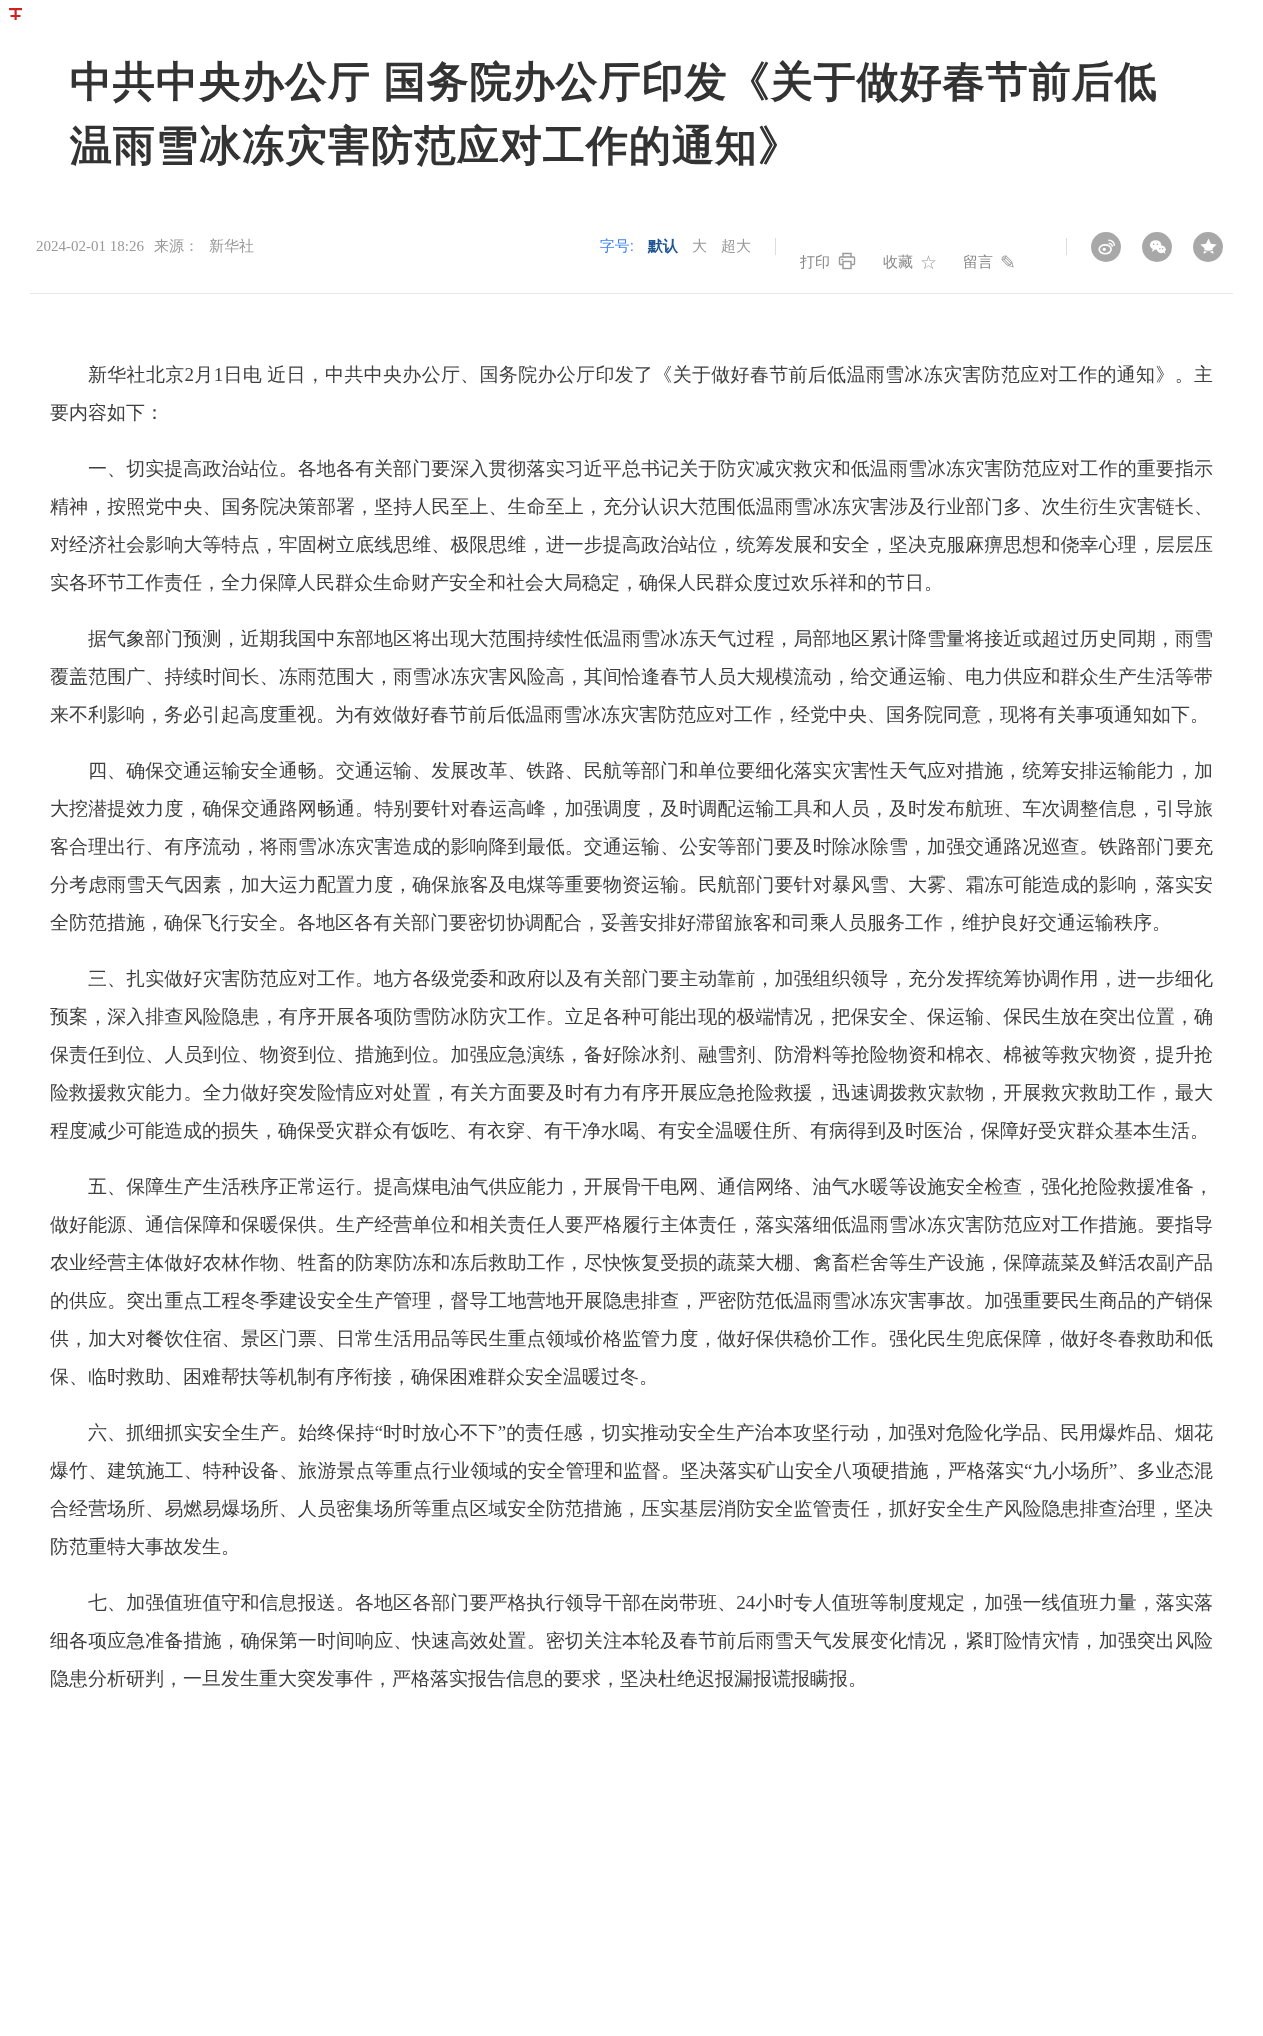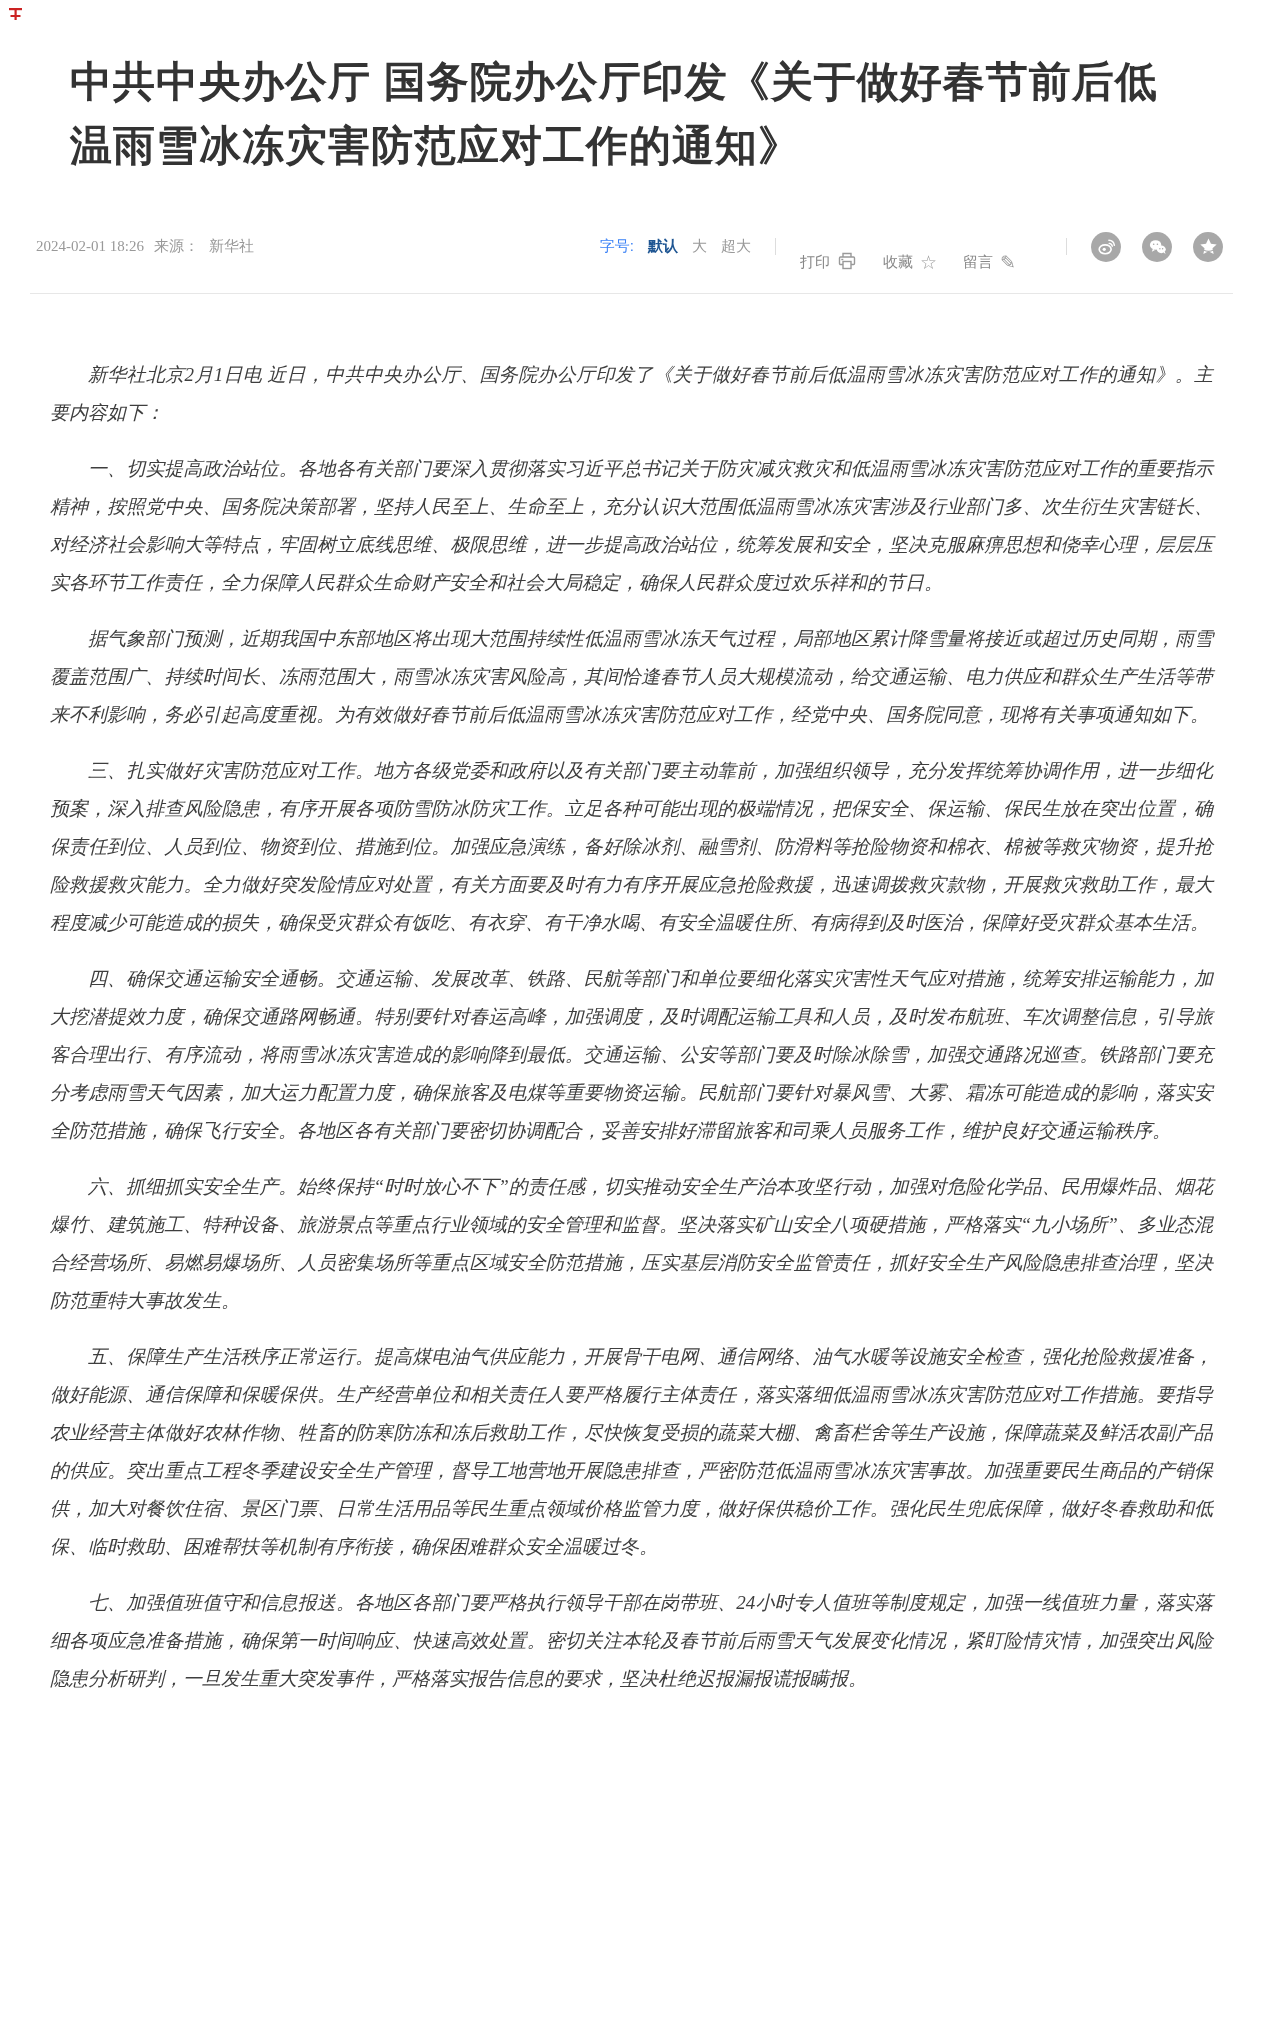--- a/index.html
+++ b/index.html
@@ -52,21 +52,21 @@
     width:30px; height:30px; border-radius:50%;
     background:#a8a8a8;
     display:flex; align-items:center; justify-content:center;
     margin-left:21px;
     cursor:pointer;
   }
   .share-circle:first-child { margin-left:0; }
 
   .divider { height:1px; background:#e7e7e7; margin:20px 30px 0 30px; }
 
-  .article { padding:62px 50px 0 50px;font-style:italic; }
+  .article { padding:62px 50px 0 50px; }
   .article p {
     margin:0 0 18px 0;
     text-indent:2em;
     font-family:"Liberation Serif", "DejaVu Serif", serif;
     font-size:19px;
     line-height:38px;
     color:#3e3e3e;
     text-align:justify;
   }
 </style>
@@ -154,20 +154,20 @@
       </span>
     </div>
   </div>
 
   <div class="divider"></div>
 
   <div class="article">
     <p>新华社北京2月1日电 近日，中共中央办公厅、国务院办公厅印发了《关于做好春节前后低温雨雪冰冻灾害防范应对工作的通知》。主要内容如下：</p>
     <p>一、切实提高政治站位。各地各有关部门要深入贯彻落实习近平总书记关于防灾减灾救灾和低温雨雪冰冻灾害防范应对工作的重要指示精神，按照党中央、国务院决策部署，坚持人民至上、生命至上，充分认识大范围低温雨雪冰冻灾害涉及行业部门多、次生衍生灾害链长、对经济社会影响大等特点，牢固树立底线思维、极限思维，进一步提高政治站位，统筹发展和安全，坚决克服麻痹思想和侥幸心理，层层压实各环节工作责任，全力保障人民群众生命财产安全和社会大局稳定，确保人民群众度过欢乐祥和的节日。</p>
     <p>据气象部门预测，近期我国中东部地区将出现大范围持续性低温雨雪冰冻天气过程，局部地区累计降雪量将接近或超过历史同期，雨雪覆盖范围广、持续时间长、冻雨范围大，雨雪冰冻灾害风险高，其间恰逢春节人员大规模流动，给交通运输、电力供应和群众生产生活等带来不利影响，务必引起高度重视。为有效做好春节前后低温雨雪冰冻灾害防范应对工作，经党中央、国务院同意，现将有关事项通知如下。</p>
+    <p>四、确保交通运输安全通畅。交通运输、发展改革、铁路、民航等部门和单位要细化落实灾害性天气应对措施，统筹安排运输能力，加大挖潜提效力度，确保交通路网畅通。特别要针对春运高峰，加强调度，及时调配运输工具和人员，及时发布航班、车次调整信息，引导旅客合理出行、有序流动，将雨雪冰冻灾害造成的影响降到最低。交通运输、公安等部门要及时除冰除雪，加强交通路况巡查。铁路部门要充分考虑雨雪天气因素，加大运力配置力度，确保旅客及电煤等重要物资运输。民航部门要针对暴风雪、大雾、霜冻可能造成的影响，落实安全防范措施，确保飞行安全。各地区各有关部门要密切协调配合，妥善安排好滞留旅客和司乘人员服务工作，维护良好交通运输秩序。</p>
     <p>三、扎实做好灾害防范应对工作。地方各级党委和政府以及有关部门要主动靠前，加强组织领导，充分发挥统筹协调作用，进一步细化预案，深入排查风险隐患，有序开展各项防雪防冰防灾工作。立足各种可能出现的极端情况，把保安全、保运输、保民生放在突出位置，确保责任到位、人员到位、物资到位、措施到位。加强应急演练，备好除冰剂、融雪剂、防滑料等抢险物资和棉衣、棉被等救灾物资，提升抢险救援救灾能力。全力做好突发险情应对处置，有关方面要及时有力有序开展应急抢险救援，迅速调拨救灾款物，开展救灾救助工作，最大程度减少可能造成的损失，确保受灾群众有饭吃、有衣穿、有干净水喝、有安全温暖住所、有病得到及时医治，保障好受灾群众基本生活。</p>
-    <p>四、确保交通运输安全通畅。交通运输、发展改革、铁路、民航等部门和单位要细化落实灾害性天气应对措施，统筹安排运输能力，加大挖潜提效力度，确保交通路网畅通。特别要针对春运高峰，加强调度，及时调配运输工具和人员，及时发布航班、车次调整信息，引导旅客合理出行、有序流动，将雨雪冰冻灾害造成的影响降到最低。交通运输、公安等部门要及时除冰除雪，加强交通路况巡查。铁路部门要充分考虑雨雪天气因素，加大运力配置力度，确保旅客及电煤等重要物资运输。民航部门要针对暴风雪、大雾、霜冻可能造成的影响，落实安全防范措施，确保飞行安全。各地区各有关部门要密切协调配合，妥善安排好滞留旅客和司乘人员服务工作，维护良好交通运输秩序。</p>
+    <p>五、保障生产生活秩序正常运行。提高煤电油气供应能力，开展骨干电网、通信网络、油气水暖等设施安全检查，强化抢险救援准备，做好能源、通信保障和保暖保供。生产经营单位和相关责任人要严格履行主体责任，落实落细低温雨雪冰冻灾害防范应对工作措施。要指导农业经营主体做好农林作物、牲畜的防寒防冻和冻后救助工作，尽快恢复受损的蔬菜大棚、禽畜栏舍等生产设施，保障蔬菜及鲜活农副产品的供应。突出重点工程冬季建设安全生产管理，督导工地营地开展隐患排查，严密防范低温雨雪冰冻灾害事故。加强重要民生商品的产销保供，加大对餐饮住宿、景区门票、日常生活用品等民生重点领域价格监管力度，做好保供稳价工作。强化民生兜底保障，做好冬春救助和低保、临时救助、困难帮扶等机制有序衔接，确保困难群众安全温暖过冬。</p>
     <p>六、抓细抓实安全生产。始终保持“时时放心不下”的责任感，切实推动安全生产治本攻坚行动，加强对危险化学品、民用爆炸品、烟花爆竹、建筑施工、特种设备、旅游景点等重点行业领域的安全管理和监督。坚决落实矿山安全八项硬措施，严格落实“九小场所”、多业态混合经营场所、易燃易爆场所、人员密集场所等重点区域安全防范措施，压实基层消防安全监管责任，抓好安全生产风险隐患排查治理，坚决防范重特大事故发生。</p>
-    <p>五、保障生产生活秩序正常运行。提高煤电油气供应能力，开展骨干电网、通信网络、油气水暖等设施安全检查，强化抢险救援准备，做好能源、通信保障和保暖保供。生产经营单位和相关责任人要严格履行主体责任，落实落细低温雨雪冰冻灾害防范应对工作措施。要指导农业经营主体做好农林作物、牲畜的防寒防冻和冻后救助工作，尽快恢复受损的蔬菜大棚、禽畜栏舍等生产设施，保障蔬菜及鲜活农副产品的供应。突出重点工程冬季建设安全生产管理，督导工地营地开展隐患排查，严密防范低温雨雪冰冻灾害事故。加强重要民生商品的产销保供，加大对餐饮住宿、景区门票、日常生活用品等民生重点领域价格监管力度，做好保供稳价工作。强化民生兜底保障，做好冬春救助和低保、临时救助、困难帮扶等机制有序衔接，确保困难群众安全温暖过冬。</p>
     <p>七、加强值班值守和信息报送。各地区各部门要严格执行领导干部在岗带班、24小时专人值班等制度规定，加强一线值班力量，落实落细各项应急准备措施，确保第一时间响应、快速高效处置。密切关注本轮及春节前后雨雪天气发展变化情况，紧盯险情灾情，加强突出风险隐患分析研判，一旦发生重大突发事件，严格落实报告信息的要求，坚决杜绝迟报漏报谎报瞒报。</p>
   </div>
 
 </div>
 
 </body></html>

